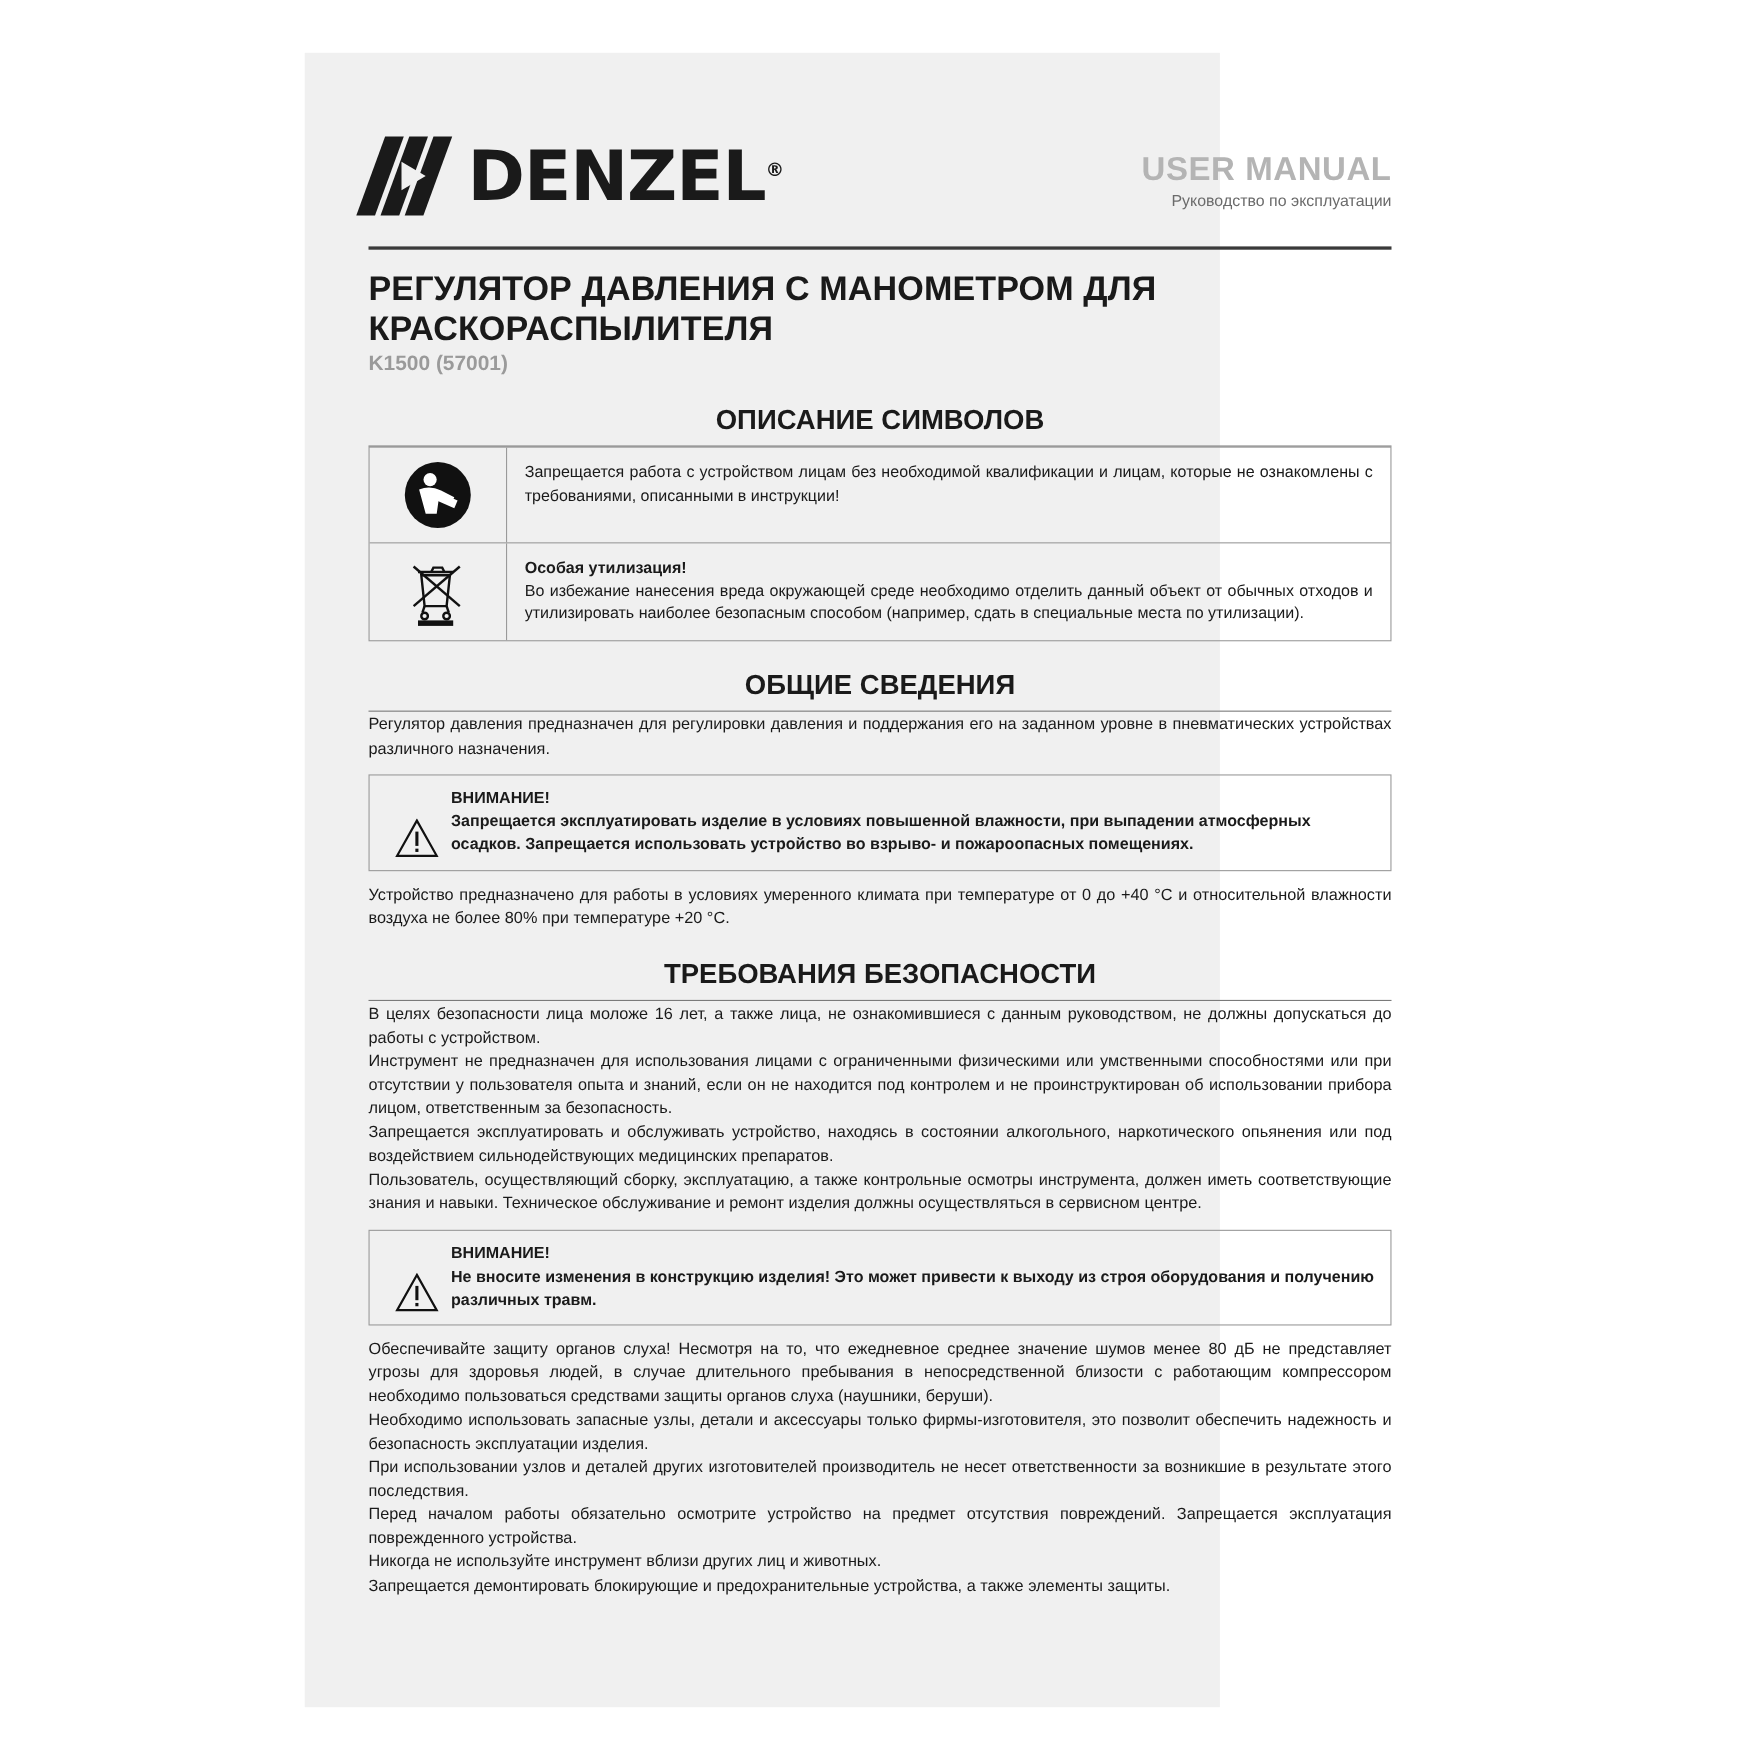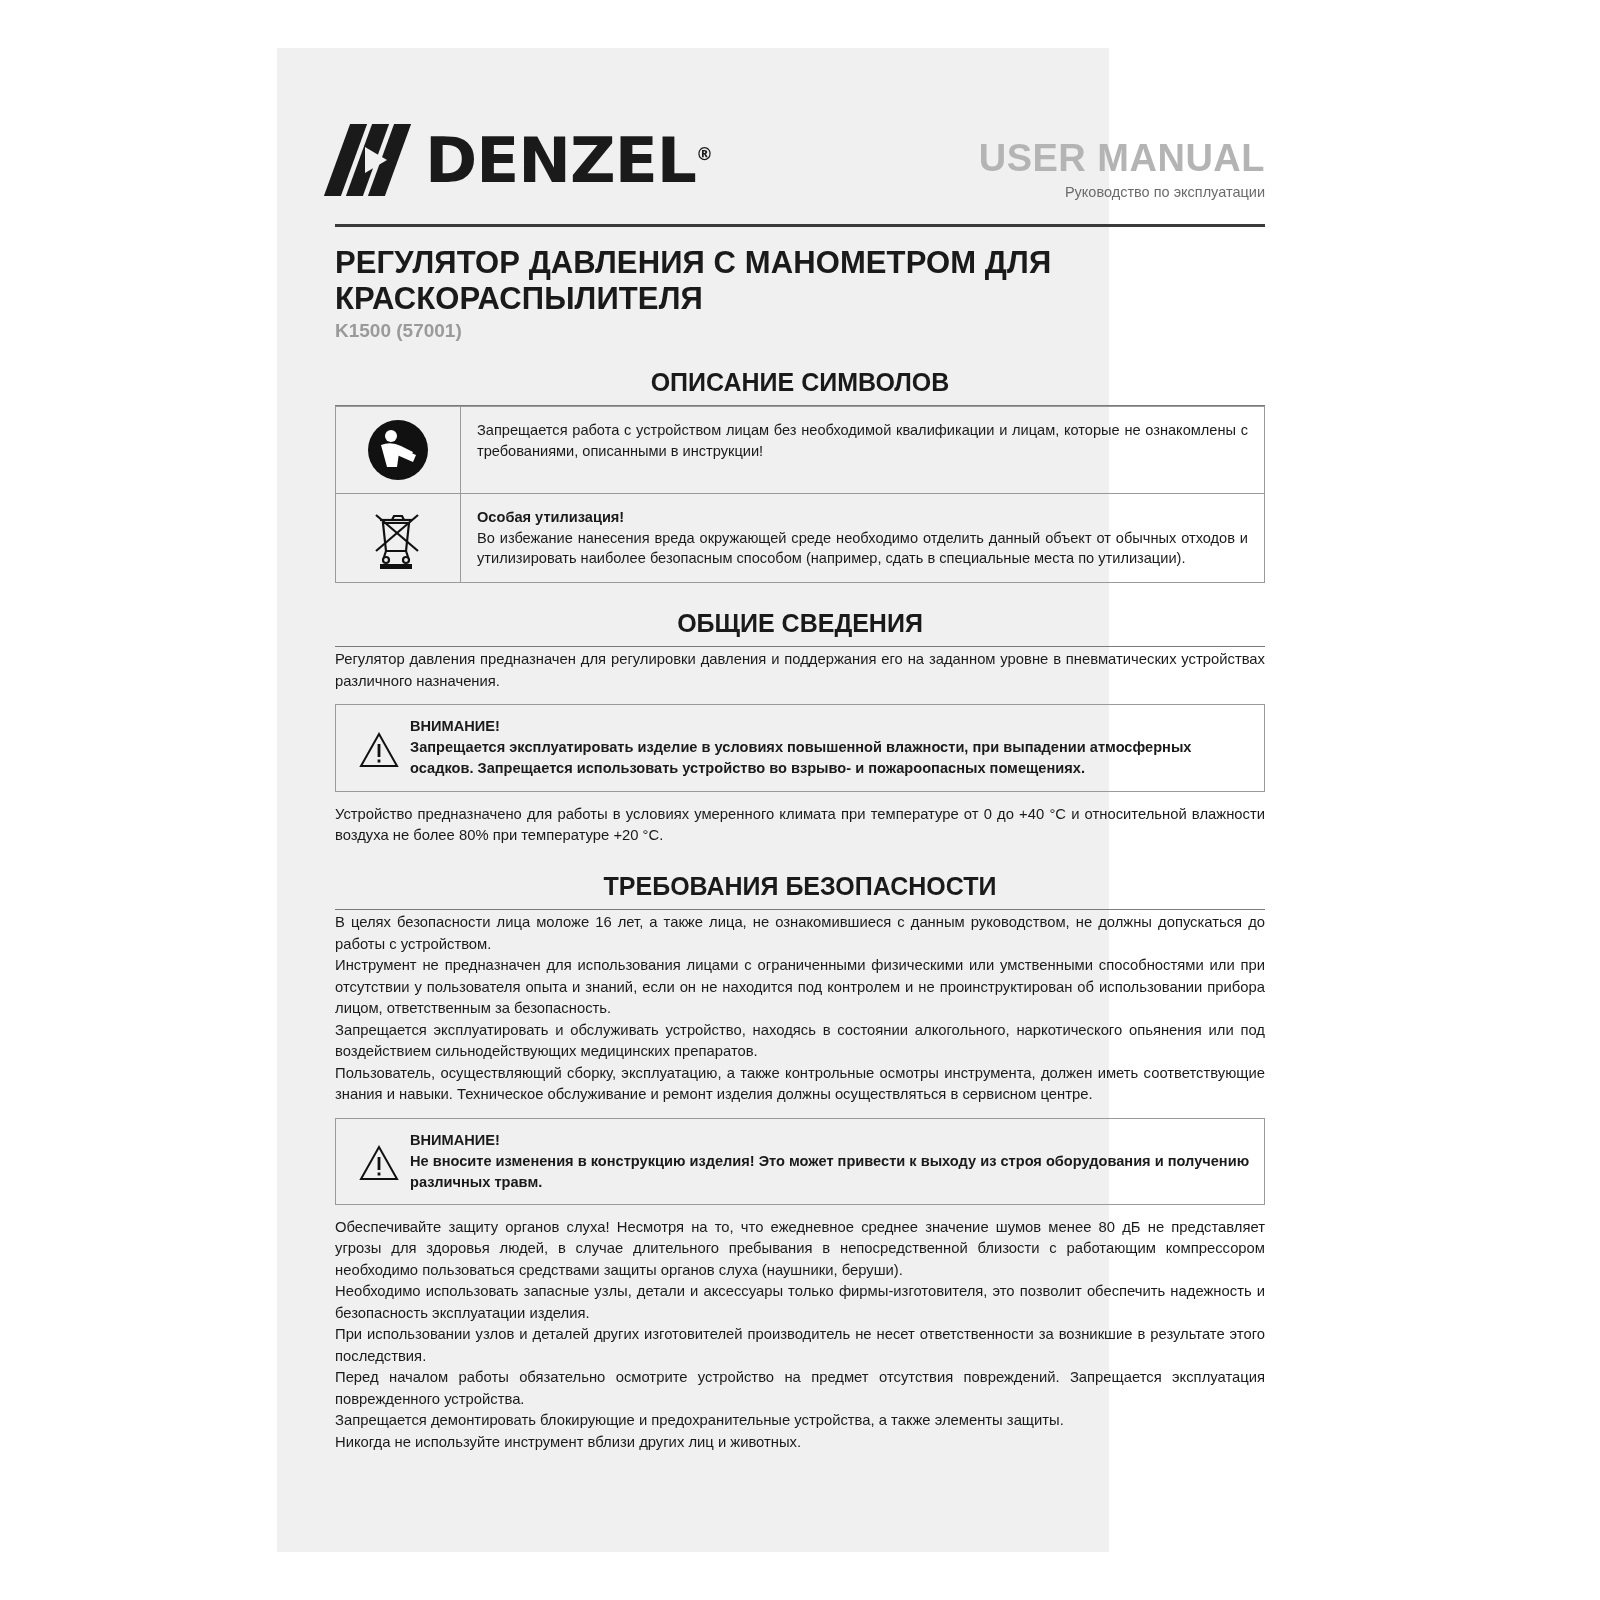--- a/index.html
+++ b/index.html
@@ -83,21 +83,21 @@
   .logo-text .reg {
     font-size: 17px;
     vertical-align: super;
     font-weight: bold;
   }
   .header-right {
     text-align: right;
     margin-top: 40px;
   }
   .um-title {
-    font-size: 38px;
+    font-size: 30px;
     font-weight: bold;
     color: #b4b4b4;
     letter-spacing: 0.5px;
     line-height: 1.1;
   }
   .um-sub {
     font-size: 14.5px;
     color: #6b6b6b;
     margin-top: 4px;
   }
@@ -176,21 +176,21 @@
     margin-top: 2px;
   }
   .para + .para { margin-top: 0; }
 
   
   .warn-box {
     border: 1.2px solid #9a9a9a;
     margin-top: 12px;
     margin-bottom: 12px;
     display: flex;
-    align-items: center;
+    align-items: flex-end;
     padding: 11px 14px 11px 12px;
   }
   .warn-icon {
     flex: 0 0 62px;
     display: flex;
     justify-content: center;
     padding-top: 4px;
   }
   .warn-body {
     font-size: 14.6px;
@@ -309,17 +309,17 @@
       <div class="warn-body">
         <div class="warn-title">ВНИМАНИЕ!</div>
         <div class="warn-text">Не вносите изменения в конструкцию изделия! Это может привести к выходу из строя оборудования и получению различных травм.</div>
       </div>
     </div>
 
     <div class="para">Обеспечивайте защиту органов слуха! Несмотря на то, что ежедневное среднее значение шумов менее 80 дБ не представляет угрозы для здоровья людей, в случае длительного пребывания в непосредственной близости с работающим компрессором необходимо пользоваться средствами защиты органов слуха (наушники, беруши).</div>
     <div class="para">Необходимо использовать запасные узлы, детали и аксессуары только фирмы-изготовителя, это позволит обеспечить надежность и безопасность эксплуатации изделия.</div>
     <div class="para">При использовании узлов и деталей других изготовителей производитель не несет ответственности за возникшие в результате этого последствия.</div>
     <div class="para">Перед началом работы обязательно осмотрите устройство на предмет отсутствия повреждений. Запрещается эксплуатация поврежденного устройства.</div>
+    <div class="para">Никогда не используйте инструмент вблизи других лиц и животных.</div>
     <div class="para">Запрещается демонтировать блокирующие и предохранительные устройства, а также элементы защиты.</div>
-    <div class="para">Никогда не используйте инструмент вблизи других лиц и животных.</div>
 
   </div>
 </div>
 
 </body></html>

